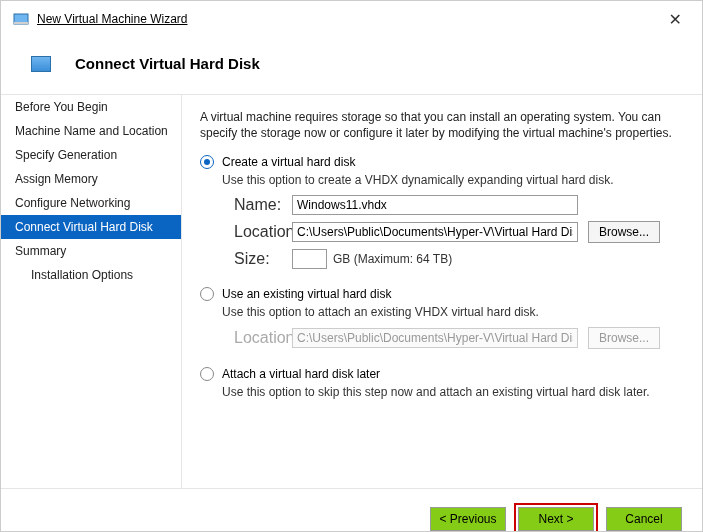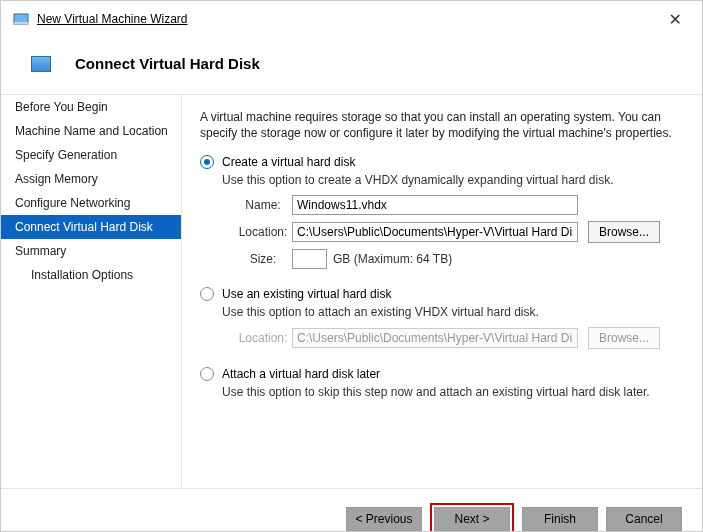--- a/index.html
+++ b/index.html
@@ -20,28 +20,28 @@
 .intro { font-size: 12px; color: #222; line-height: 1.35; margin-bottom: 14px; }
 .opt { margin-bottom: 18px; }
 .opt .row1 { display: flex; align-items: center; }
 .radio { width: 14px; height: 14px; border: 1.5px solid #888; border-radius: 50%; margin-right: 8px; display: flex; align-items: center; justify-content: center; }
 .radio.sel { border-color: #0a64c2; }
 .radio.sel .dot { width: 6px; height: 6px; border-radius: 50%; background: #0a64c2; }
 .opt .lbl { font-size: 12px; }
 .opt .desc { font-size: 12px; color: #333; margin: 4px 0 8px 22px; }
 .form { margin-left: 34px; }
 .frow { display: flex; align-items: center; margin-bottom: 6px; }
-.frow .flabel { width: 58px; font-size: 12px; color: #333; text-align: center; }
+.frow .flabel { width: 58px; font-size: 16px; color: #333; }
 .frow input { font-family: inherit; font-size: 12px; padding: 2px 4px; border: 1px solid #999; height: 20px; }
 .frow .suffix { margin-left: 6px; font-size: 12px; color: #333; }
 .btn-browse { font-family: inherit; font-size: 12px; padding: 2px 10px; border: 1px solid #999; background: #f5f5f5; height: 22px; margin-left: 10px; }
 .btn-browse:disabled, .frow input:disabled { color: #999; border-color: #ccc; background: #fafafa; }
 .frow .flabel.disabled { color: #aaa; }
 .footer { display: flex; justify-content: flex-end; align-items: center; padding: 14px 20px; border-top: 1px solid #e5e5e5; gap: 8px; }
-.footer button { font-family: inherit; font-size: 12px; padding: 4px 0; width: 76px; height: 24px; border: 1px solid #999; background: #a3a3a3; }
+.footer button { font-family: inherit; font-size: 12px; padding: 4px 0; width: 76px; height: 24px; border: 1px solid #999; background: #84cc16; }
 .footer .next-wrap { border: 2px solid #c00; padding: 2px; }
 .footer .next-wrap button { margin: 0; }
 </style>
 </head>
 <body>
 
 <div class="titlebar">
   <svg class="ticon" viewBox="0 0 16 16">
       <rect x="1" y="3" width="14" height="10" fill="#6fb5f0" stroke="#2a6fa8"></rect>
       <rect x="1" y="11" width="14" height="2" fill="#d0d0d0"></rect>
@@ -119,15 +119,14 @@
       <div class="desc">Use this option to skip this step now and attach an existing virtual hard disk later.</div>
     </div>
   </div>
 </div>
 
 <div class="footer">
   <button>&lt; Previous</button>
   <span class="next-wrap">
     <button>Next &gt;</button>
   </span>
-  <button>Finish</button>
   <button>Cancel</button>
 </div>
 
 </body></html>

